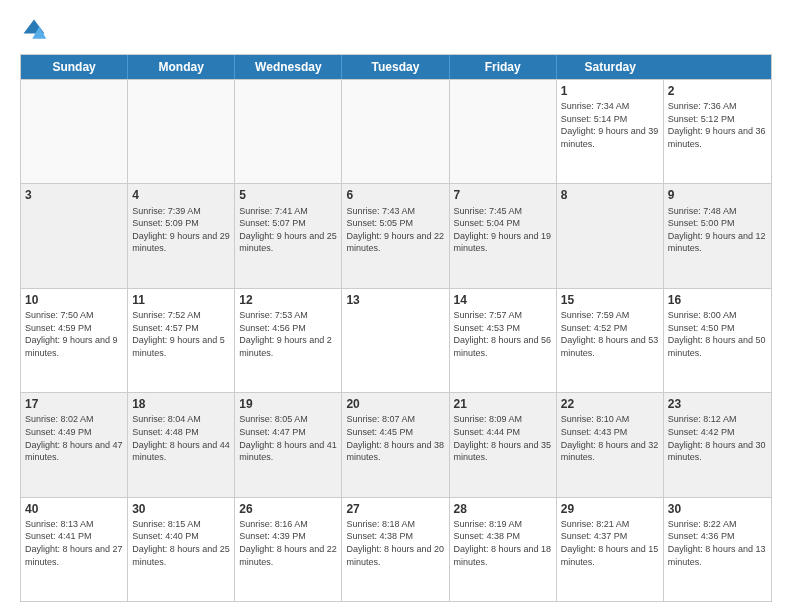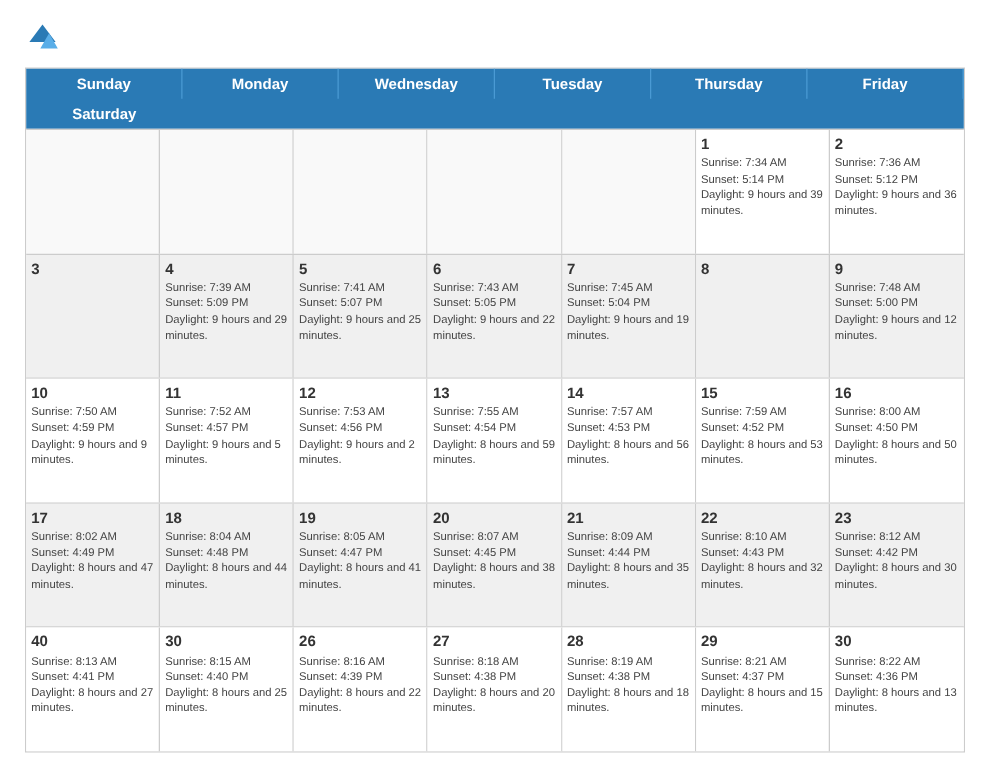--- a/index.html
+++ b/index.html
@@ -61,21 +61,21 @@
       margin-top: 2px;
     }
     .calendar {
       flex: 1;
       display: flex;
       flex-direction: column;
       border: 1px solid #ccc;
     }
     .cal-header {
       display: grid;
-      grid-template-columns: repeat(6, 1fr);
+      grid-template-columns: repeat(7, 1fr);
       background: #2a7ab5;
     }
     .cal-header-cell {
       color: #fff;
       font-size: 12px;
       font-weight: bold;
       padding: 5px 4px;
       text-align: center;
       border-right: 1px solid #4a9ad4;
     }
@@ -135,21 +135,20 @@
       <div class="location"></div>
     </div>
   </div>
 
   <div class="calendar">
     <div class="cal-header">
       <div class="cal-header-cell">Sunday</div>
       <div class="cal-header-cell">Monday</div>
       <div class="cal-header-cell">Wednesday</div>
       <div class="cal-header-cell">Tuesday</div>
-      <div class="cal-header-cell">Thursday</div>
       <div class="cal-header-cell">Friday</div>
       <div class="cal-header-cell">Saturday</div>
     </div>
     <div class="cal-body" id="cal-body">
     <div class="cal-row">
           <div class="cal-cell empty"></div>
           <div class="cal-cell empty"></div>
           <div class="cal-cell empty"></div>
           <div class="cal-cell empty"></div>
           <div class="cal-cell empty"></div>
@@ -198,21 +197,20 @@
           <div class="cal-cell">
             <span class="day-number">11</span>
             <div class="day-info">Sunrise: 7:52 AM<br>Sunset: 4:57 PM<br>Daylight: 9 hours and 5 minutes.</div>
           </div>
           <div class="cal-cell">
             <span class="day-number">12</span>
             <div class="day-info">Sunrise: 7:53 AM<br>Sunset: 4:56 PM<br>Daylight: 9 hours and 2 minutes.</div>
           </div>
           <div class="cal-cell">
             <span class="day-number">13</span>
-            <div class="day-info">Sunrise: 7:55 AM<br>Sunset: 4:54 PM<br>Daylight: 8 hours and 59 minutes.</div>
           </div>
           <div class="cal-cell">
             <span class="day-number">14</span>
             <div class="day-info">Sunrise: 7:57 AM<br>Sunset: 4:53 PM<br>Daylight: 8 hours and 56 minutes.</div>
           </div>
           <div class="cal-cell">
             <span class="day-number">15</span>
             <div class="day-info">Sunrise: 7:59 AM<br>Sunset: 4:52 PM<br>Daylight: 8 hours and 53 minutes.</div>
           </div>
           <div class="cal-cell">

